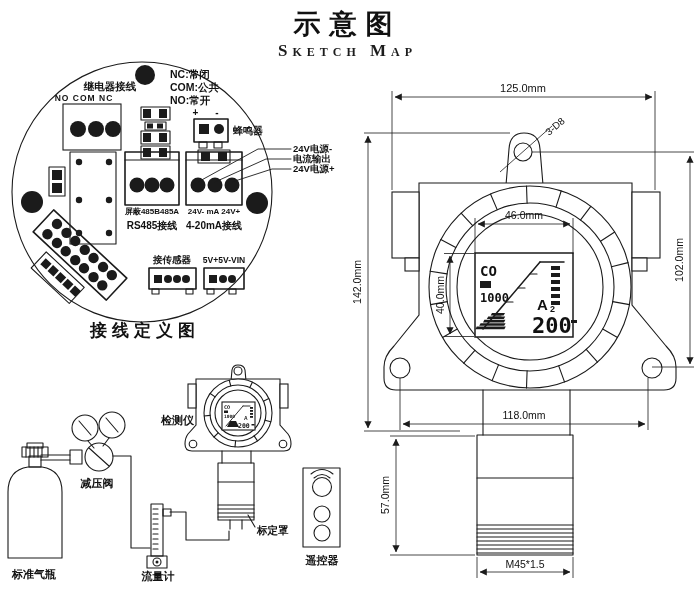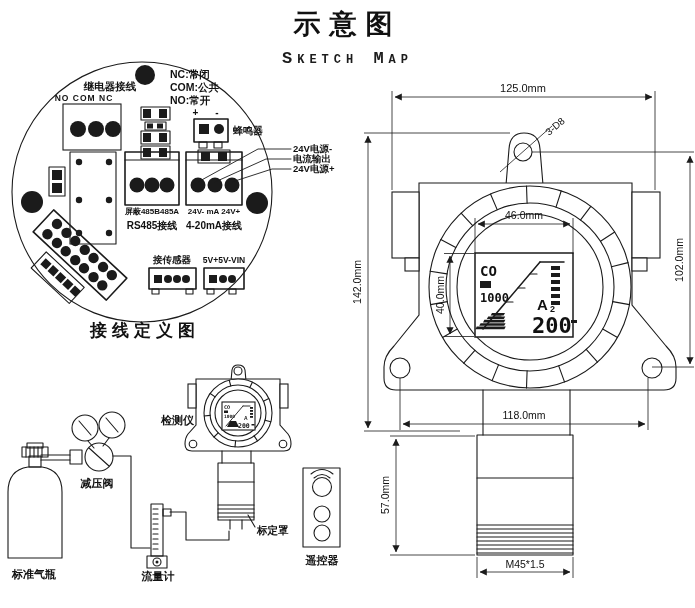--- a/index.html
+++ b/index.html
@@ -1,22 +1,22 @@
 <!DOCTYPE html>
 <html><head>
 <meta charset="utf-8">
 <style>
   html,body{margin:0;padding:0;background:#fff;}
   .page{position:relative;width:695px;height:608px;background:#fff;overflow:hidden;
         font-family:"Liberation Sans",sans-serif;}
   .header{position:absolute;top:10px;left:0;width:100%;text-align:center;}
   .title{font-family:"Liberation Sans",sans-serif;font-weight:bold;font-size:27px;
          letter-spacing:9px;color:#111;line-height:1.1;}
-  .subtitle{font-family:Liberation Mono, monospace;font-variant:small-caps;font-weight:600;
-            font-size:17px;letter-spacing:5px;color:#1c1c1c;margin-top:9px;}
+  .subtitle{font-family:Liberation Serif, serif;font-variant:small-caps;font-weight:600;
+            font-size:17px;letter-spacing:5px;color:#1c1c1c;margin-top:1px;}
   svg.panel{position:absolute;}
   #wiring{left:0;top:60px;}
   #drawing{left:350px;top:75px;}
   #setup{left:0;top:360px;}
   .ln{stroke:#1b1b1b;stroke-width:1.1;fill:none;stroke-linejoin:round;stroke-linecap:round;}
   .th{stroke-width:1.6;}
   .dm{stroke:#1b1b1b;stroke-width:0.8;fill:none;}
   .fl{fill:#1b1b1b;stroke:none;}
   .wh{fill:#fff;stroke:#1b1b1b;stroke-width:1.1;}
   text{fill:#111;}

